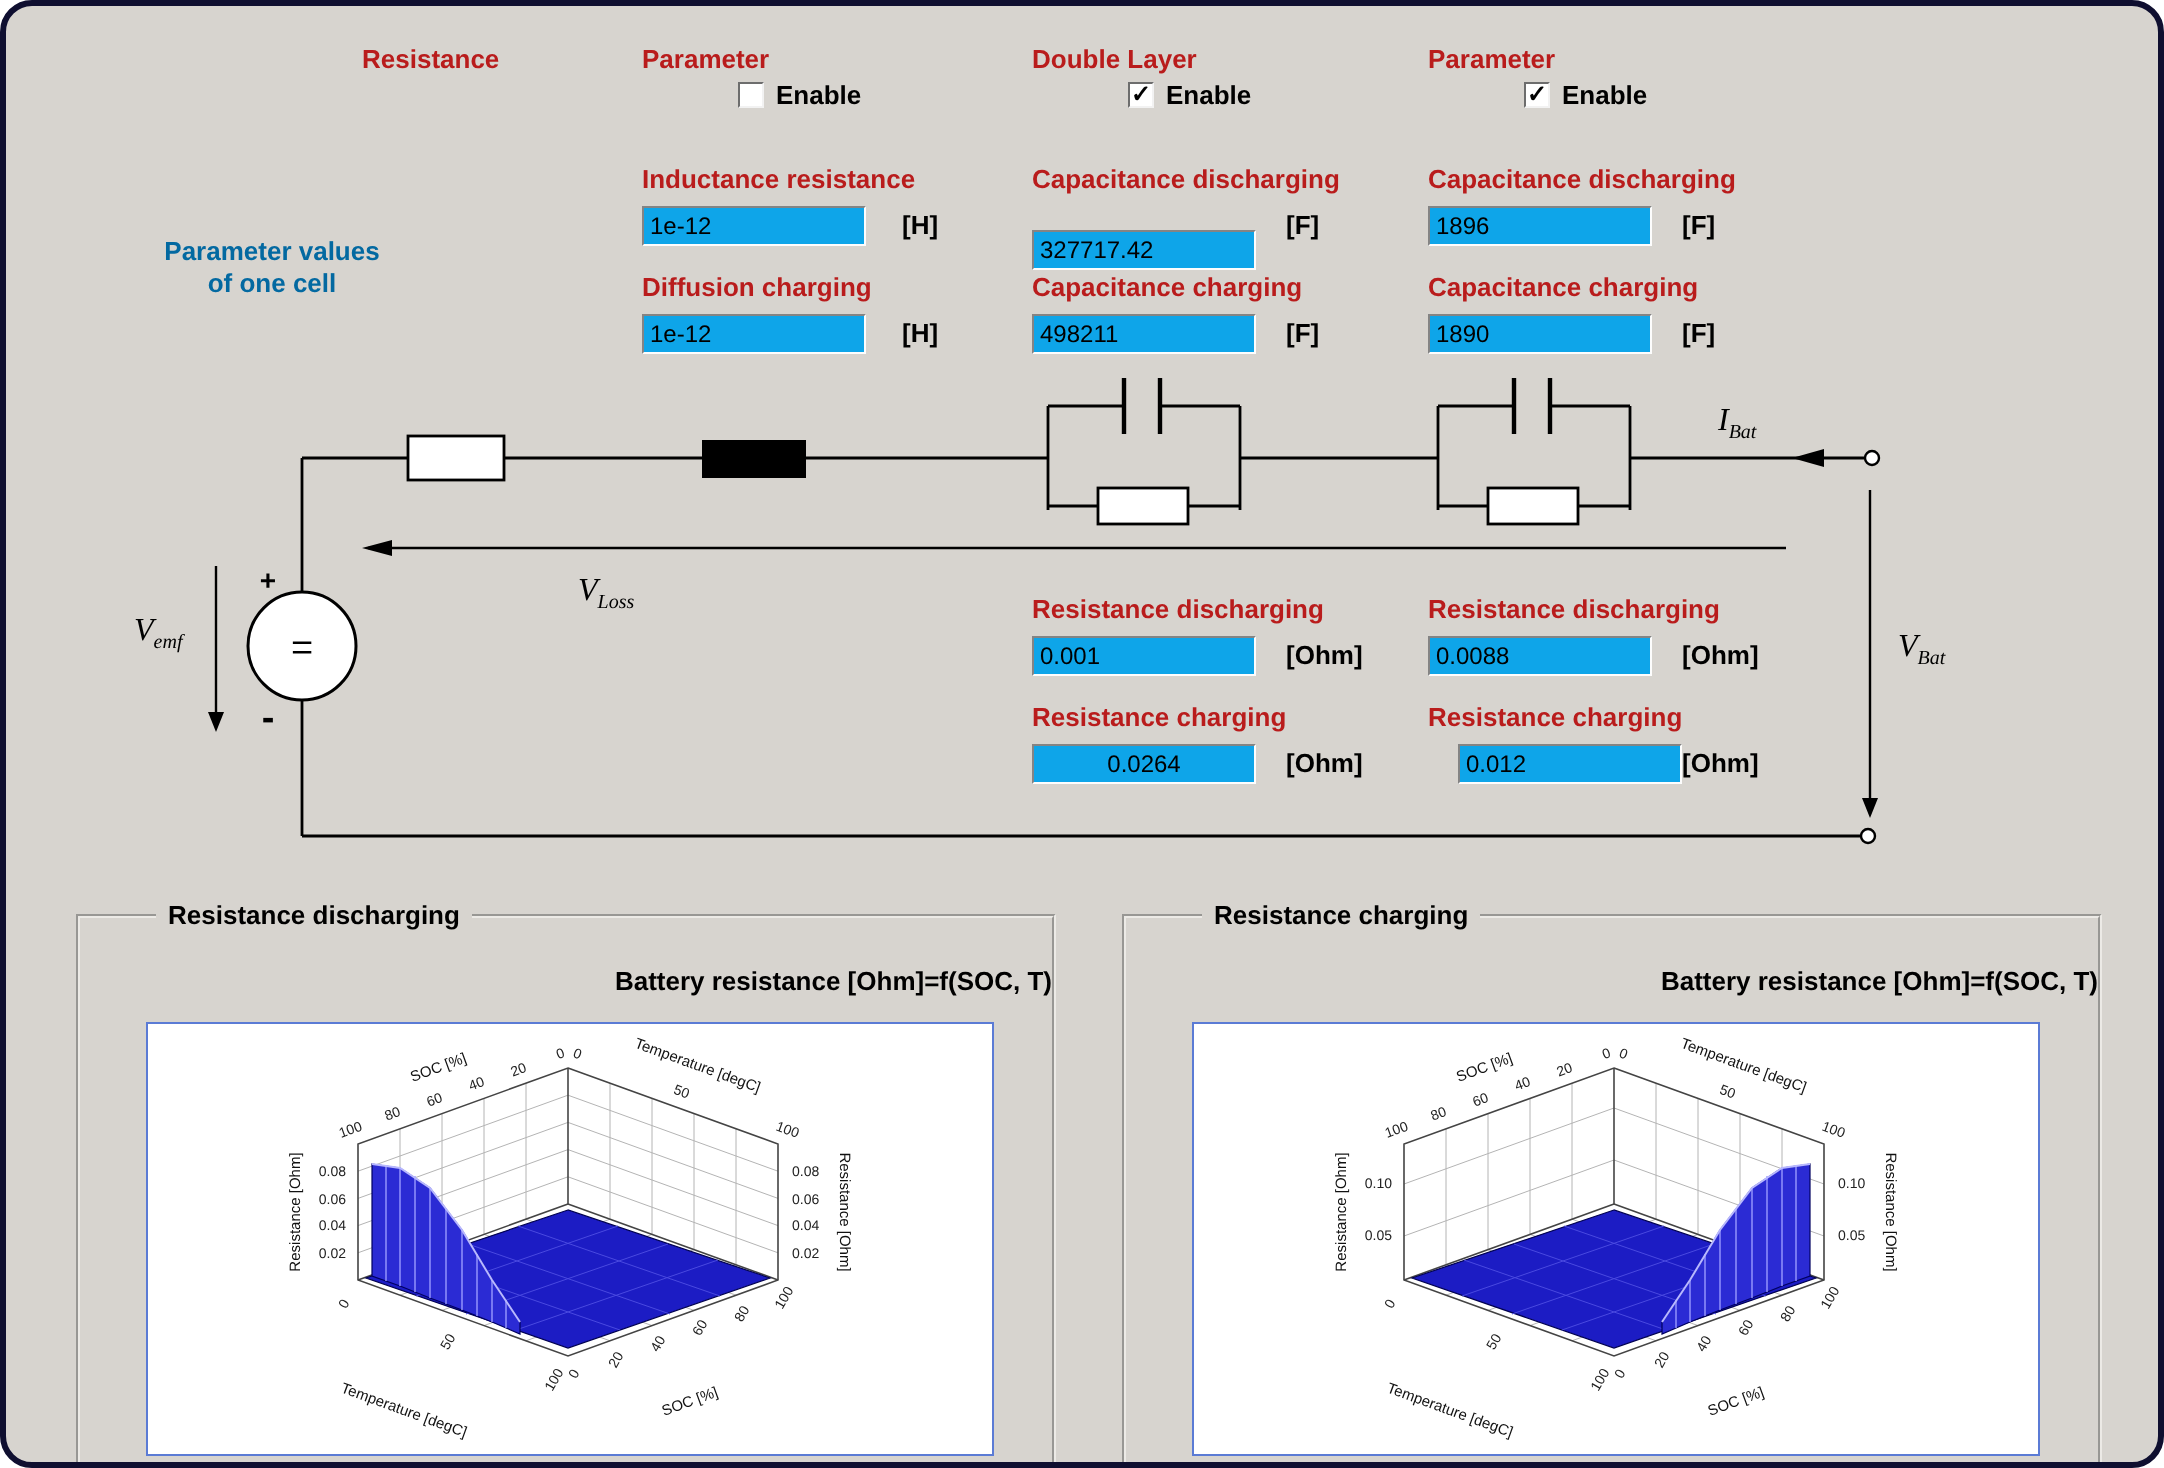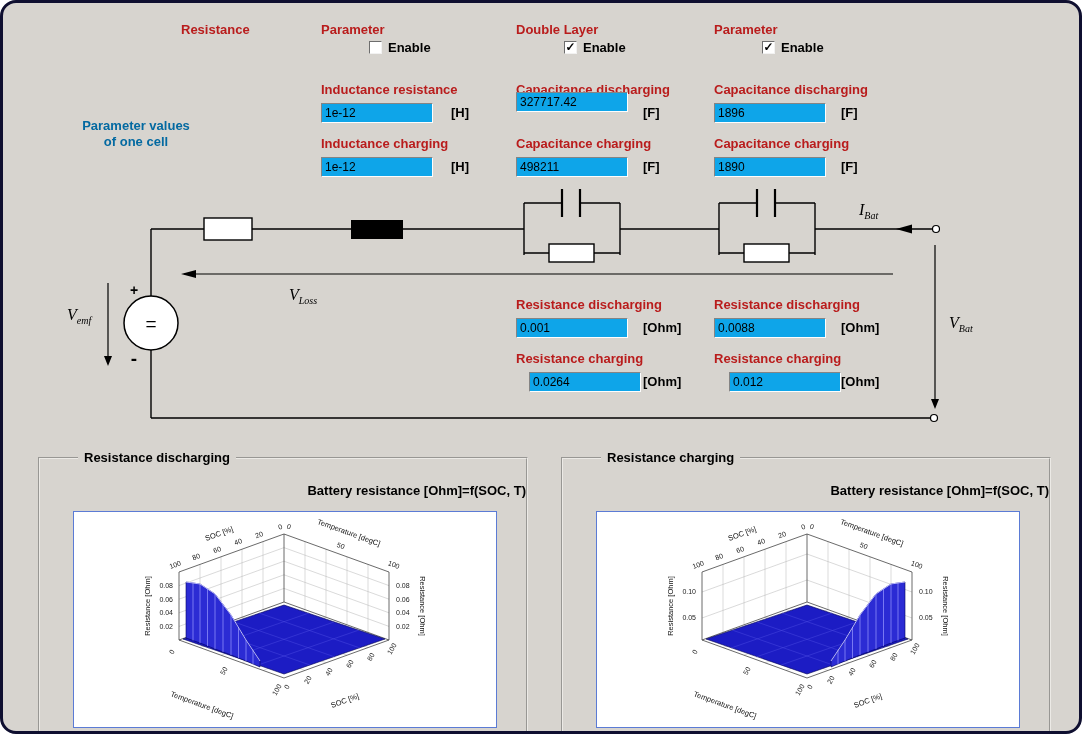--- a/index.html
+++ b/index.html
@@ -136,46 +136,46 @@
     <div>Parameter values</div>
     <div>of one cell</div>
   </div>
 
   <div class="lbl" style="left:318px; top:79px;">Inductance resistance</div>
   <div class="lbl" style="left:513px; top:79px;">Capacitance discharging</div>
   <div class="lbl" style="left:711px; top:79px;">Capacitance discharging</div>
 
   <input class="field" style="left: 318px; top: 100px;" value="1e-12">
   <span class="unit" style="left:448px; top:102px;">[H]</span>
-  <input class="field" style="left: 513px; top: 89px;" value="327717.42">
+  <input class="field" style="left: 513px; top: 112px;" value="327717.42">
   <span class="unit" style="left:640px; top:102px;">[F]</span>
   <input class="field" style="left: 711px; top: 100px;" value="1896">
   <span class="unit" style="left:838px; top:102px;">[F]</span>
 
-  <div class="lbl" style="left:318px; top:133px;">Inductance charging</div>
+  <div class="lbl" style="left:318px; top:133px;">Diffusion charging</div>
   <div class="lbl" style="left:513px; top:133px;">Capacitance charging</div>
   <div class="lbl" style="left:711px; top:133px;">Capacitance charging</div>
 
   <input class="field" style="left: 318px; top: 154px;" value="1e-12">
   <span class="unit" style="left:448px; top:156px;">[H]</span>
   <input class="field" style="left: 513px; top: 154px;" value="498211">
   <span class="unit" style="left:640px; top:156px;">[F]</span>
   <input class="field" style="left: 711px; top: 154px;" value="1890">
   <span class="unit" style="left:838px; top:156px;">[F]</span>
 
   <div class="lbl" style="left:513px; top:294px;">Resistance discharging</div>
   <div class="lbl" style="left:711px; top:294px;">Resistance discharging</div>
   <input class="field" style="left: 513px; top: 315px;" value="0.001">
   <span class="unit" style="left:640px; top:317px;">[Ohm]</span>
   <input class="field" style="left: 711px; top: 315px;" value="0.0088">
   <span class="unit" style="left:838px; top:317px;">[Ohm]</span>
 
   <div class="lbl" style="left:513px; top:348px;">Resistance charging</div>
   <div class="lbl" style="left:711px; top:348px;">Resistance charging</div>
-  <input class="field" style="left: 526px; top: 369px;" value="0.0264">
+  <input class="field" style="left: 513px; top: 369px; text-align: center;" value="0.0264">
   <span class="unit" style="left:640px; top:371px;">[Ohm]</span>
   <input class="field" style="left: 726px; top: 369px;" value="0.012">
   <span class="unit" style="left:838px; top:371px;">[Ohm]</span>
 
   <div class="gbox" style="left:35px; top:454px;">
     <span class="legend">Resistance discharging</span>
     <div class="ptitle">Battery resistance [Ohm]=f(SOC, T)</div>
     <div class="panel">
       <svg class="plot3d" width="422" height="215" viewBox="0 0 422 215">
 

